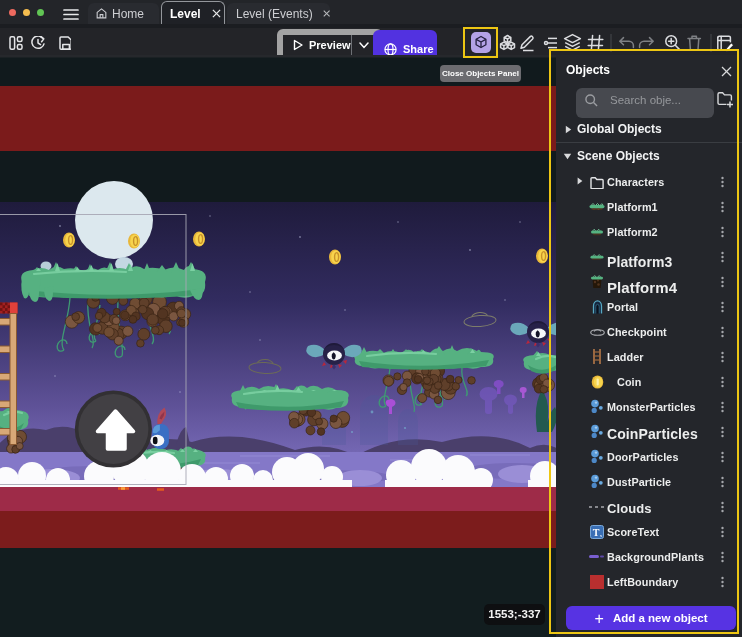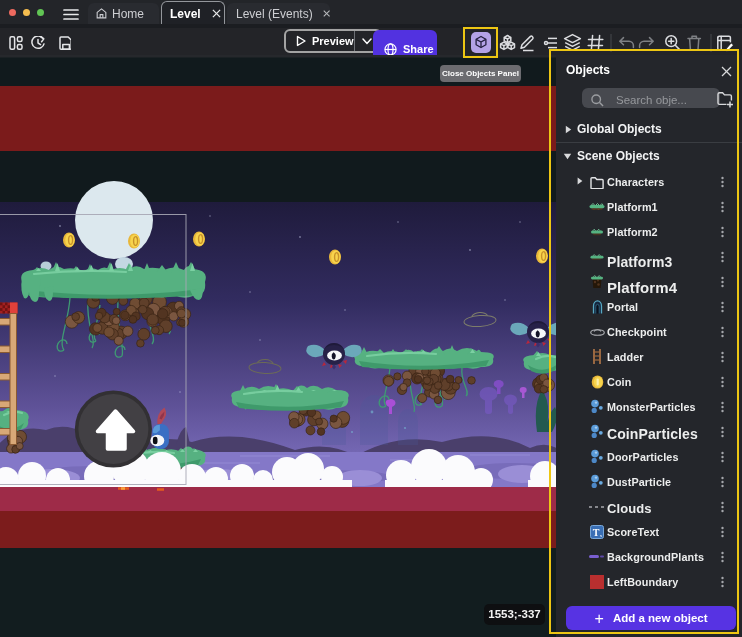--- a/index.html
+++ b/index.html
@@ -67,21 +67,21 @@
       <rect x="1" y="0.8" width="4.6" height="12.4" rx="1.5"></rect>
       <rect x="8.4" y="0.8" width="4.6" height="4.6" rx="1.5"></rect>
       <rect x="8.4" y="8.6" width="4.6" height="4.6" rx="1.5"></rect>
       <path d="M34.3 2.7 A6.2 6.2 0 1 0 35.2 7.4" fill="none"></path>
       <path d="M29 3.6 V7 l2.6 1.6" stroke-linecap="round"></path>
       <path d="M31.8 0.8 L34.8 2.9 L32.6 5.8" fill="none" stroke-linecap="round"></path>
       <path d="M52 1 h7.2 l3 3 v8.2 a1 1 0 0 1 -1 1 h-9.2 a1 1 0 0 1 -1 -1 V2 a1 1 0 0 1 1 -1 Z"></path>
       <rect x="53.8" y="8.5" width="6.6" height="4.7"></rect>
     </svg>
 
-    <div class="abs" style="left:284px;top:1px;width:94px;height:20px;border:2px solid #a3a3a3;border-radius:6px;display:flex;align-items:center;">
+    <div class="abs" style="left:277px;top:1px;width:94px;height:20px;border:6px solid #a3a3a3;border-radius:6px;display:flex;align-items:center;">
       <svg style="margin-left:9px;" width="12" height="12" viewBox="0 0 12 12" fill="none" stroke="#fff" stroke-width="1.4" stroke-linejoin="round">
           <path d="M2.5 1.5 L10 6 L2.5 10.5 Z"></path>
         </svg>
       <span style="margin-left:5px;color:#fff;font-size:11px;font-weight:bold;">Preview</span>
       <div style="position:absolute;left:68px;top:0;width:1px;height:20px;background:#6d7075;"></div>
       <svg style="position:absolute;left:76px;top:7px;" width="10" height="7" viewBox="0 0 10 7" fill="none" stroke="#fff" stroke-width="1.5" stroke-linecap="round">
           <path d="M1 1 L5 5.4 L9 1"></path>
         </svg>
     </div>
 
@@ -617,21 +617,21 @@
   </div>
   <div class="abs" style="left:440px;top:64.5px;width:81px;height:17px;background:#6c6c70;border-radius:4px;color:#fff;font-size:8px;font-weight:600;line-height:17px;text-align:center;white-space:nowrap;">Close Objects Panel</div>
   <div class="abs" style="left:484px;top:604px;width:61px;height:21px;background:#0e0f11;border-radius:5px;color:#f2f2f2;font-size:11.5px;font-weight:bold;line-height:21px;text-align:center;">1553;-337</div>
   <div class="abs" id="panel">
     <div class="abs" style="left:10px;top:8px;font-size:12px;font-weight:bold;color:#fff;">Objects</div>
     <svg class="abs" style="left:165px;top:11px;" width="11" height="11" viewBox="0 0 11 11" stroke="#d8d9db" stroke-width="1.3">
         <line x1="1" y1="1" x2="10" y2="10"></line>
         <line x1="10" y1="1" x2="1" y2="10"></line>
       </svg>
 
-    <div class="abs" style="left:26px;top:33px;width:138px;height:20px;background:#47494f;border-radius:6px;">
+    <div class="abs" style="left:20px;top:33px;width:138px;height:30px;background:#47494f;border-radius:6px;">
       <svg class="abs" style="left:9px;top:6px;" width="13" height="13" viewBox="0 0 14 14" fill="none" stroke="#9b9da1" stroke-width="1.5">
           <circle cx="5.6" cy="5.6" r="4.6"></circle>
           <line x1="9.2" y1="9.2" x2="13" y2="13"></line>
         </svg>
       <div class="abs" style="left:34px;top:6px;font-size:11.5px;color:#96989c;">Search obje...</div>
     </div>
     <svg class="abs" style="left:161px;top:36px;" width="17" height="18" viewBox="0 0 17 18" fill="none" stroke="#d8d9db" stroke-width="1.4">
       <path d="M1 3.2 a1.4 1.4 0 0 1 1.4 -1.4 H5.6 l1.9 2.1 H13 a1.4 1.4 0 0 1 1.4 1.4 V12 a1.4 1.4 0 0 1 -1.4 1.4 H2.4 A1.4 1.4 0 0 1 1 12 Z"></path>
       <rect x="9.5" y="9.5" width="7.5" height="8.5" fill="#24262b" stroke="none"></rect>
       <path d="M13 10.5 v6 M10 13.5 h6" stroke-width="1.5"></path>
@@ -793,21 +793,21 @@
           </svg>
     </div>
     <div class="prow" style="top:314px;">
       <div class="abs iwrap" style="left:33px;top:0;width:16px;height:25px;display:flex;align-items:center;justify-content:center;">
             <svg width="13" height="14" viewBox="0 0 13 14">
               <ellipse cx="6.5" cy="7" rx="5.8" ry="6.6" fill="#e8b73a"></ellipse>
               <ellipse cx="7.2" cy="7" rx="4.4" ry="5.6" fill="#f7d44c"></ellipse>
               <rect x="5.6" y="3.5" width="2.2" height="7" rx="1.1" fill="#fdeea8"></rect>
             </svg>
           </div>
-      <div class="abs" style="left:51px;top:6.5px;font-size:10.8px;font-weight:700;color:#eceded;letter-spacing:0.1px;">Coin</div>
+      <div class="abs" style="left:61px;top:6.5px;font-size:10.8px;font-weight:700;color:#eceded;letter-spacing:0.1px;">Coin</div>
       <svg class="abs" style="left:165px;top:50%;margin-top:-6px;" width="3" height="12" viewBox="0 0 3 12">
             <g fill="#a6a8ac">
               <circle cx="1.5" cy="2" r="1.2"></circle>
               <circle cx="1.5" cy="6" r="1.2"></circle>
               <circle cx="1.5" cy="10" r="1.2"></circle>
             </g>
           </svg>
     </div>
     <div class="prow" style="top:339px;">
       <div class="abs iwrap" style="left:33px;top:0;width:16px;height:25px;display:flex;align-items:center;justify-content:center;">

